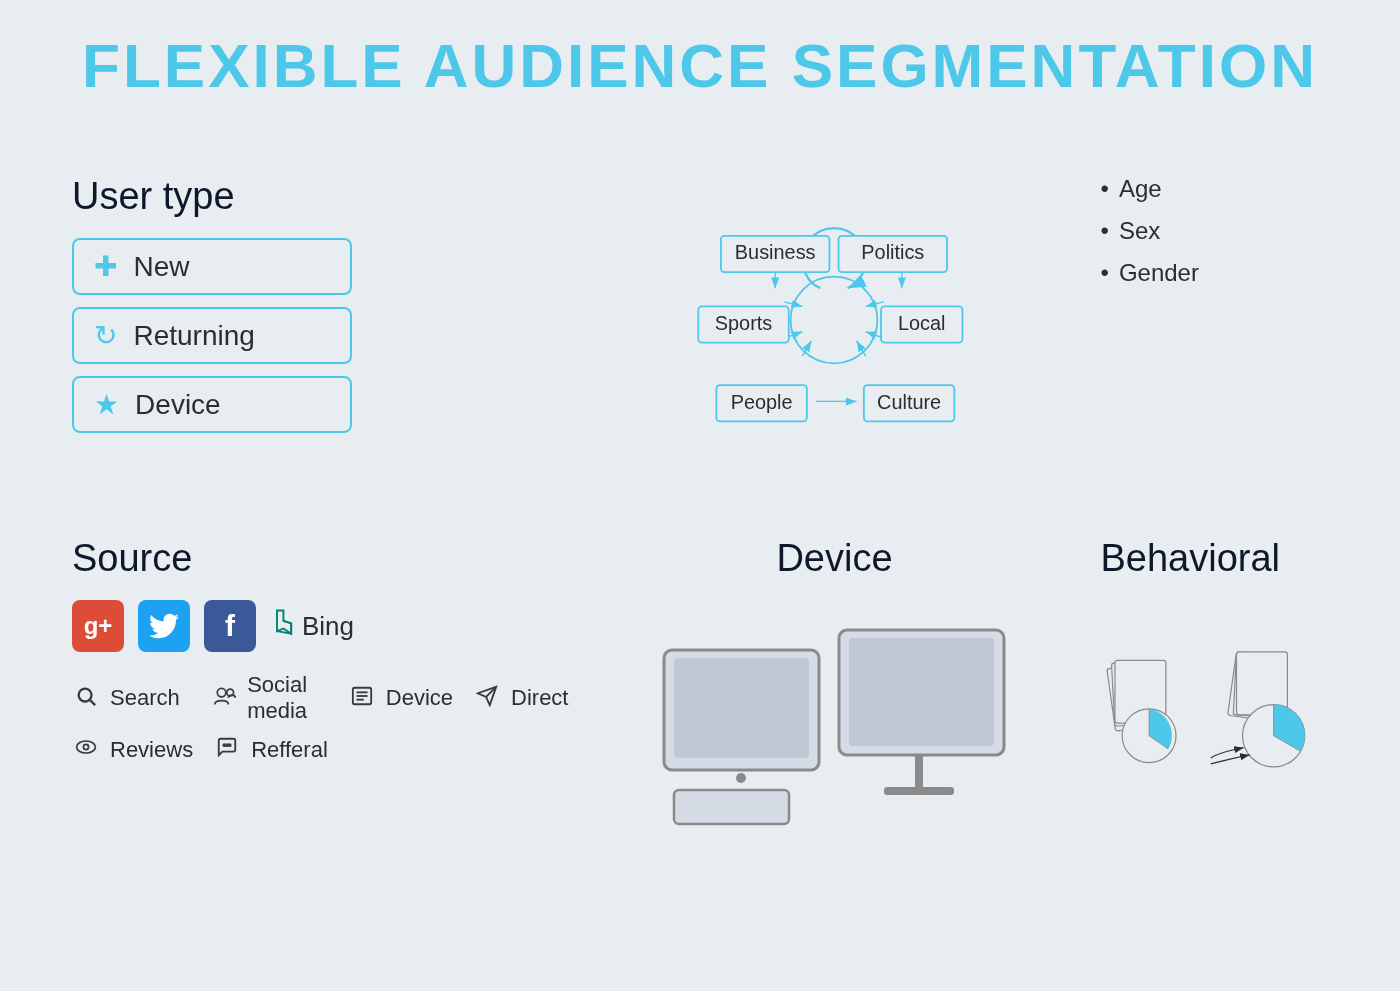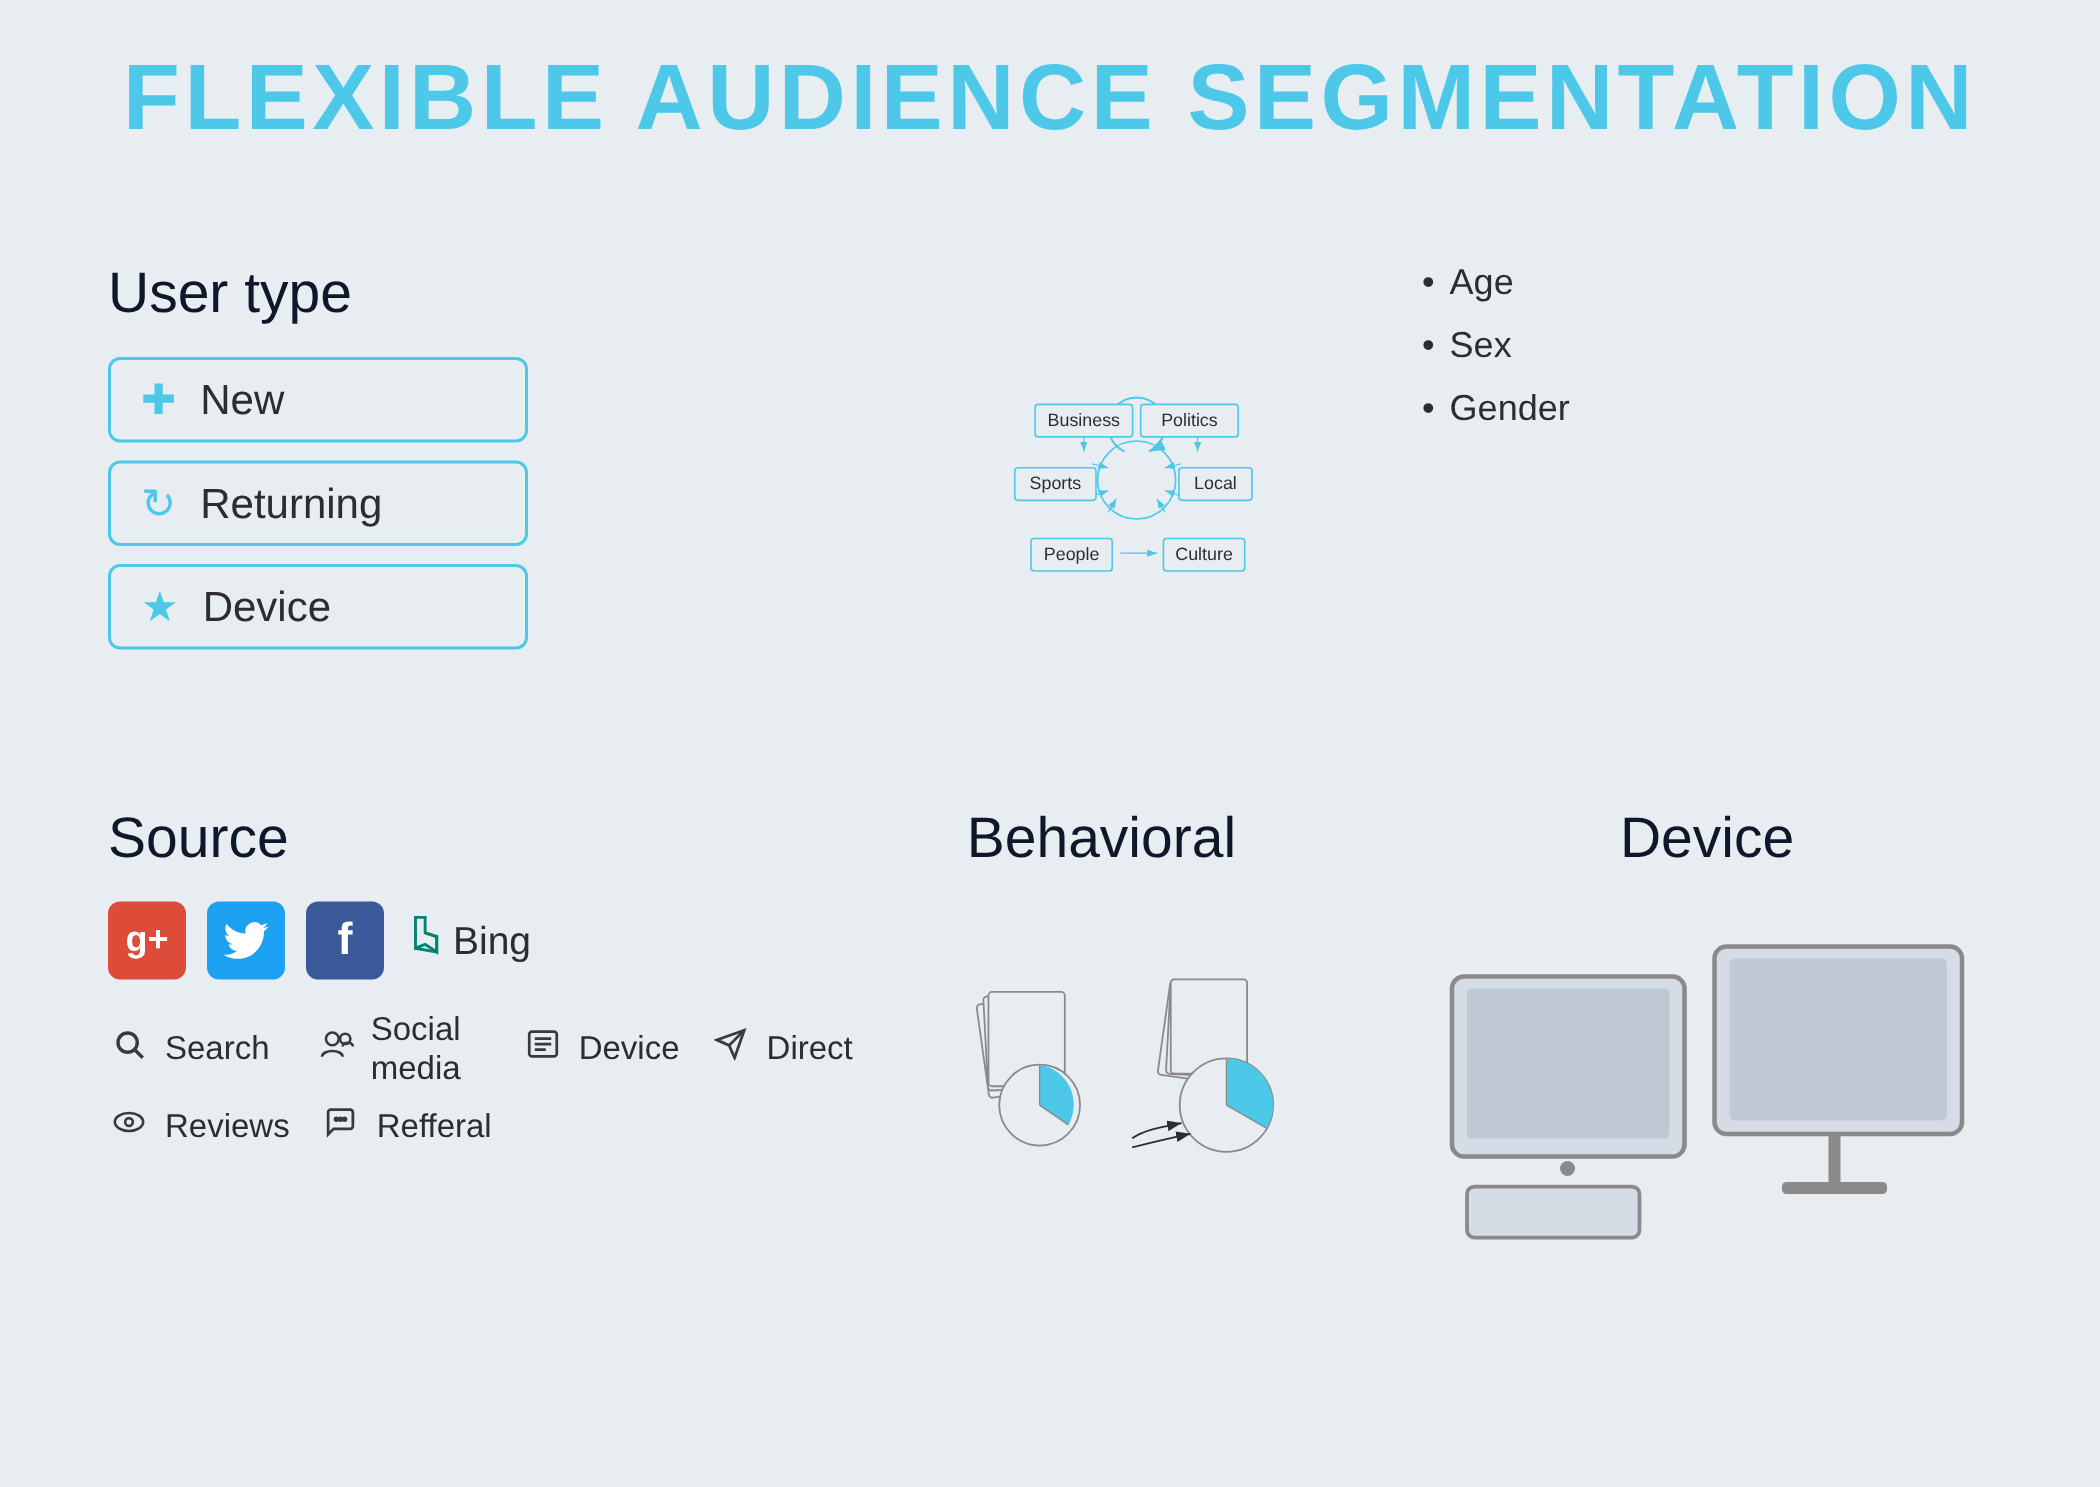--- a/index.html
+++ b/index.html
@@ -323,20 +323,40 @@
               <circle cx="9" cy="10" r="1" fill="#3a3a3a"></circle>
               <circle cx="12" cy="10" r="1" fill="#3a3a3a"></circle>
               <circle cx="15" cy="10" r="1" fill="#3a3a3a"></circle>
             </svg>
         </span>
         <span>Refferal</span>
       </div>
     </div>
   </div>
 
+  <div class="card device-card">
+    <div class="card-title">Device</div>
+    <div class="device-illustration">
+      <svg width="380" height="220" viewBox="0 0 380 220">
+
+        <rect x="20" y="30" width="155" height="120" rx="8" fill="#d5dce6" stroke="#8a8a8a" stroke-width="3"></rect>
+        <rect x="30" y="38" width="135" height="100" rx="3" fill="#c0c8d4"></rect>
+        <circle cx="97" cy="158" r="5" fill="#8a8a8a"></circle>
+
+        <rect x="30" y="170" width="115" height="34" rx="5" fill="#d5dce6" stroke="#8a8a8a" stroke-width="2.5"></rect>
+
+        <rect x="195" y="10" width="165" height="125" rx="8" fill="#d5dce6" stroke="#8a8a8a" stroke-width="3"></rect>
+        <rect x="205" y="18" width="145" height="108" rx="4" fill="#c0c8d4"></rect>
+
+        <rect x="271" y="135" width="8" height="32" fill="#8a8a8a"></rect>
+        <rect x="240" y="167" width="70" height="8" rx="3" fill="#8a8a8a"></rect>
+      </svg>
+    </div>
+  </div>
+
   <div class="card behavioral-card">
     <div class="card-title">Behavioral</div>
     <svg class="behavioral-svg" viewBox="0 0 380 210">
 
       <rect x="18" y="30" width="85" height="105" rx="4" fill="#e8edf2" stroke="#8a8a8a" stroke-width="2" transform="rotate(-8, 60, 80)"></rect>
       <rect x="22" y="25" width="85" height="105" rx="4" fill="#e8edf2" stroke="#8a8a8a" stroke-width="2" transform="rotate(-3, 60, 80)"></rect>
       <rect x="25" y="22" width="85" height="105" rx="4" fill="#e8edf2" stroke="#8a8a8a" stroke-width="2"></rect>
 
       <circle cx="82" cy="148" r="45" fill="#e8edf2" stroke="#8a8a8a" stroke-width="2"></circle>
 
@@ -356,33 +376,13 @@
       <path d="M185 185 C200 175, 220 172, 240 168" fill="none" stroke="#2d2d2d" stroke-width="2" marker-end="url(#arr2)"></path>
       <path d="M185 195 C205 190, 225 185, 250 180" fill="none" stroke="#2d2d2d" stroke-width="2" marker-end="url(#arr2)"></path>
       <defs>
         <marker id="arr2" markerWidth="8" markerHeight="6" refX="8" refY="3" orient="auto">
           <polygon points="0 0, 8 3, 0 6" fill="#2d2d2d"></polygon>
         </marker>
       </defs>
     </svg>
   </div>
 
-  <div class="card device-card">
-    <div class="card-title">Device</div>
-    <div class="device-illustration">
-      <svg width="380" height="220" viewBox="0 0 380 220">
-
-        <rect x="20" y="30" width="155" height="120" rx="8" fill="#d5dce6" stroke="#8a8a8a" stroke-width="3"></rect>
-        <rect x="30" y="38" width="135" height="100" rx="3" fill="#c0c8d4"></rect>
-        <circle cx="97" cy="158" r="5" fill="#8a8a8a"></circle>
-
-        <rect x="30" y="170" width="115" height="34" rx="5" fill="#d5dce6" stroke="#8a8a8a" stroke-width="2.5"></rect>
-
-        <rect x="195" y="10" width="165" height="125" rx="8" fill="#d5dce6" stroke="#8a8a8a" stroke-width="3"></rect>
-        <rect x="205" y="18" width="145" height="108" rx="4" fill="#c0c8d4"></rect>
-
-        <rect x="271" y="135" width="8" height="32" fill="#8a8a8a"></rect>
-        <rect x="240" y="167" width="70" height="8" rx="3" fill="#8a8a8a"></rect>
-      </svg>
-    </div>
-  </div>
-
 </div>
 
 </body></html>

